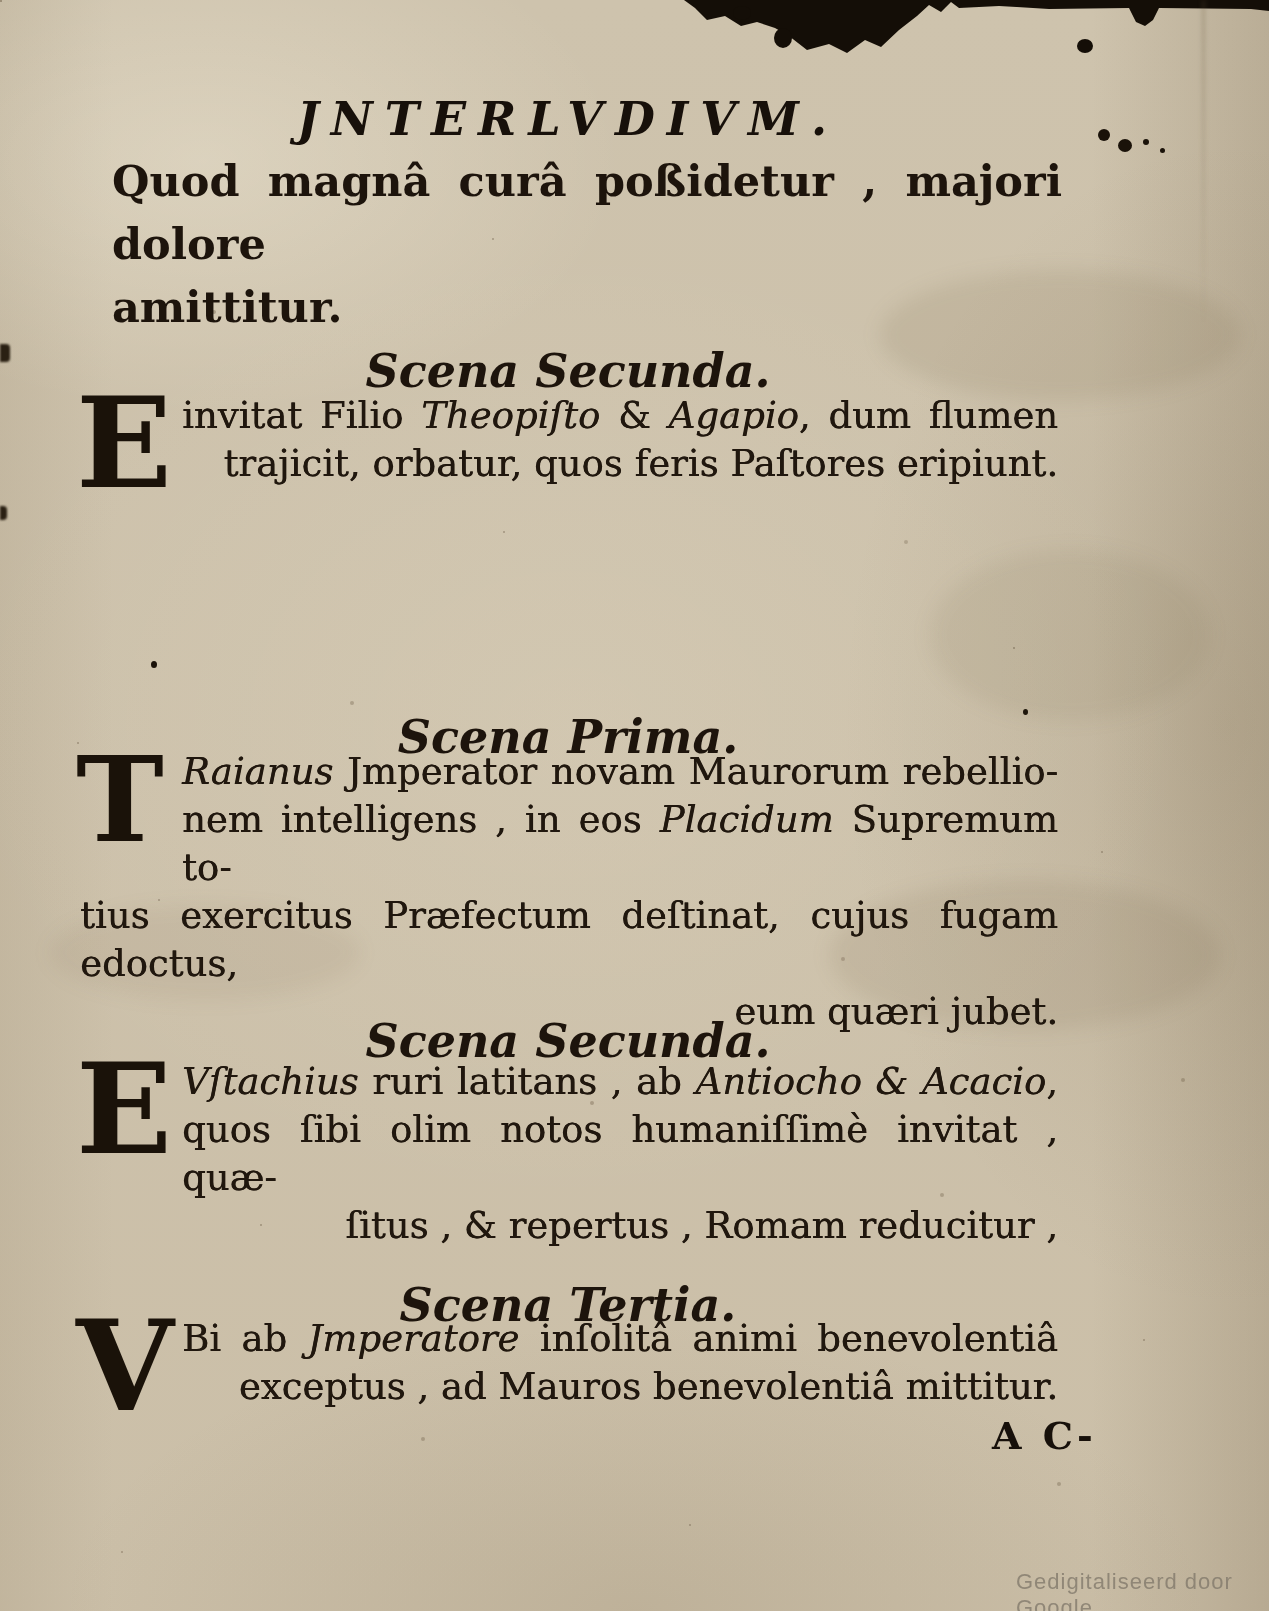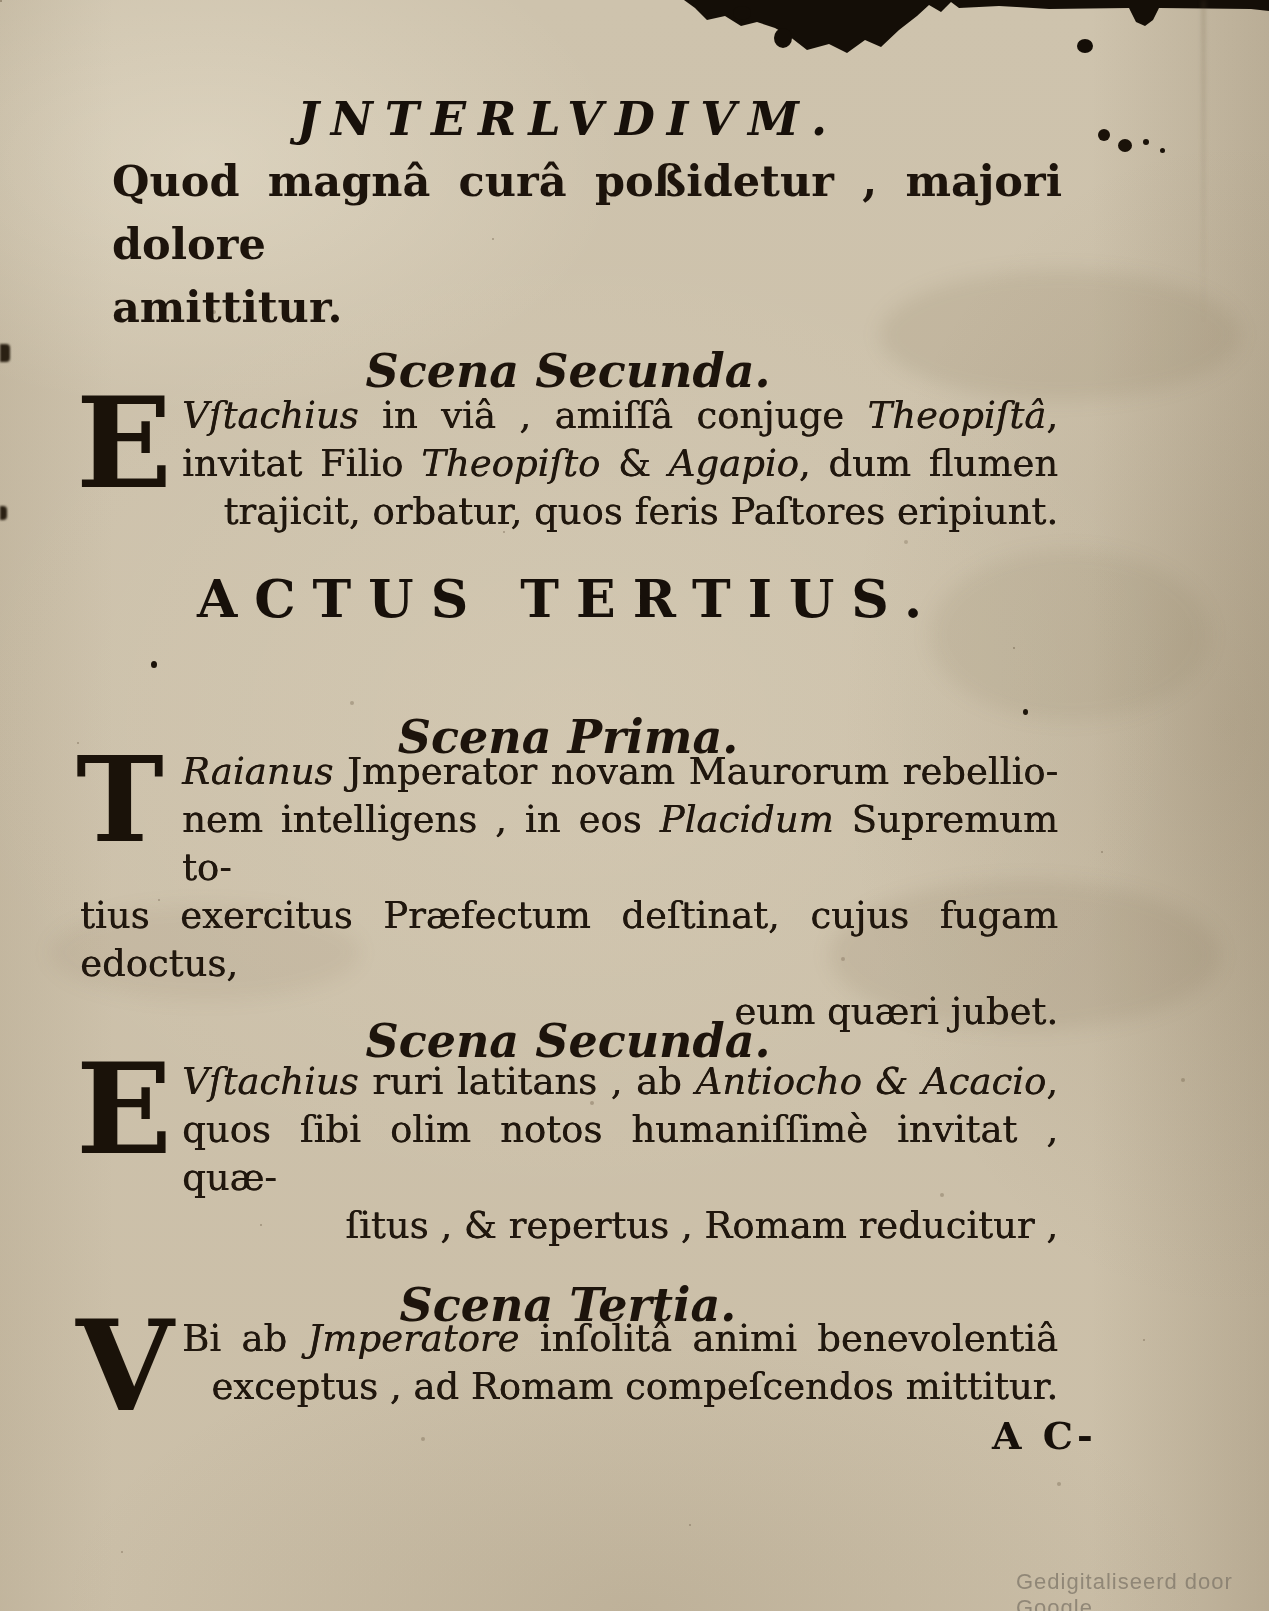--- a/index.html
+++ b/index.html
@@ -95,27 +95,25 @@
   <div class="argument">
     <div class="jst">Quod magnâ curâ poßidetur , majori dolore</div>
     <div>amittitur.</div>
   </div>
 
   <div class="centerblock scena scena1">Scena Secunda.</div>
 
   <section class="para p1">
     <span class="dropcap">E</span>
     <div class="lines">
-        <div class="pline ind jst"><span class="it">Vſtachius</span><span class="rm"> in viâ , amiſſâ conjuge </span><span class="it">Theopiſtâ</span><span class="rm">,</span></div>
         <div class="pline ind jst"><span class="rm">invitat Filio </span><span class="it">Theopiſto</span><span class="rm"> &amp; </span><span class="it">Agapio</span><span class="rm">, dum flumen</span></div>
         <div class="pline"><span class="rm">trajicit, orbatur, quos feris Paſtores eripiunt.</span></div>
       </div>
   </section>
 
-  <div class="centerblock actus">ACTUS TERTIUS.</div>
 
   <div class="centerblock scena scenaP">Scena Prima.</div>
 
   <section class="para p2">
     <span class="dropcap">T</span>
     <div class="lines">
         <div class="pline ind jst"><span class="it">Raianus</span><span class="rm"> Jmperator novam Maurorum rebellio-</span></div>
         <div class="pline ind jst"><span class="rm">nem intelligens , in eos </span><span class="it">Placidum</span><span class="rm"> Supremum to-</span></div>
         <div class="pline jst"><span class="rm">tius exercitus Præfectum deſtinat, cujus fugam edoctus,</span></div>
         <div class="pline"><span class="rm">eum quæri jubet.</span></div>
@@ -132,21 +130,21 @@
         <div class="pline"><span class="rm">ſitus , &amp; repertus , Romam reducitur ,</span></div>
       </div>
   </section>
 
   <div class="centerblock scena scena3">Scena Tertia.</div>
 
   <section class="para p4">
     <span class="dropcap">V</span>
     <div class="lines">
         <div class="pline ind jst"><span class="rm">Bi ab </span><span class="it">Jmperatore</span><span class="rm"> inſolitâ animi benevolentiâ</span></div>
-        <div class="pline ind"><span class="rm">exceptus , ad Romam compeſcendos mittitur.</span></div>
+        <div class="pline ind"><span class="rm">exceptus , ad Mauros benevolentiâ mittitur.</span></div>
       </div>
   </section>
 
   <div class="sig">A C-</div>
 
   <div class="watermark">Gedigitaliseerd door Google</div>
 
 </div>
 
 </body></html>

